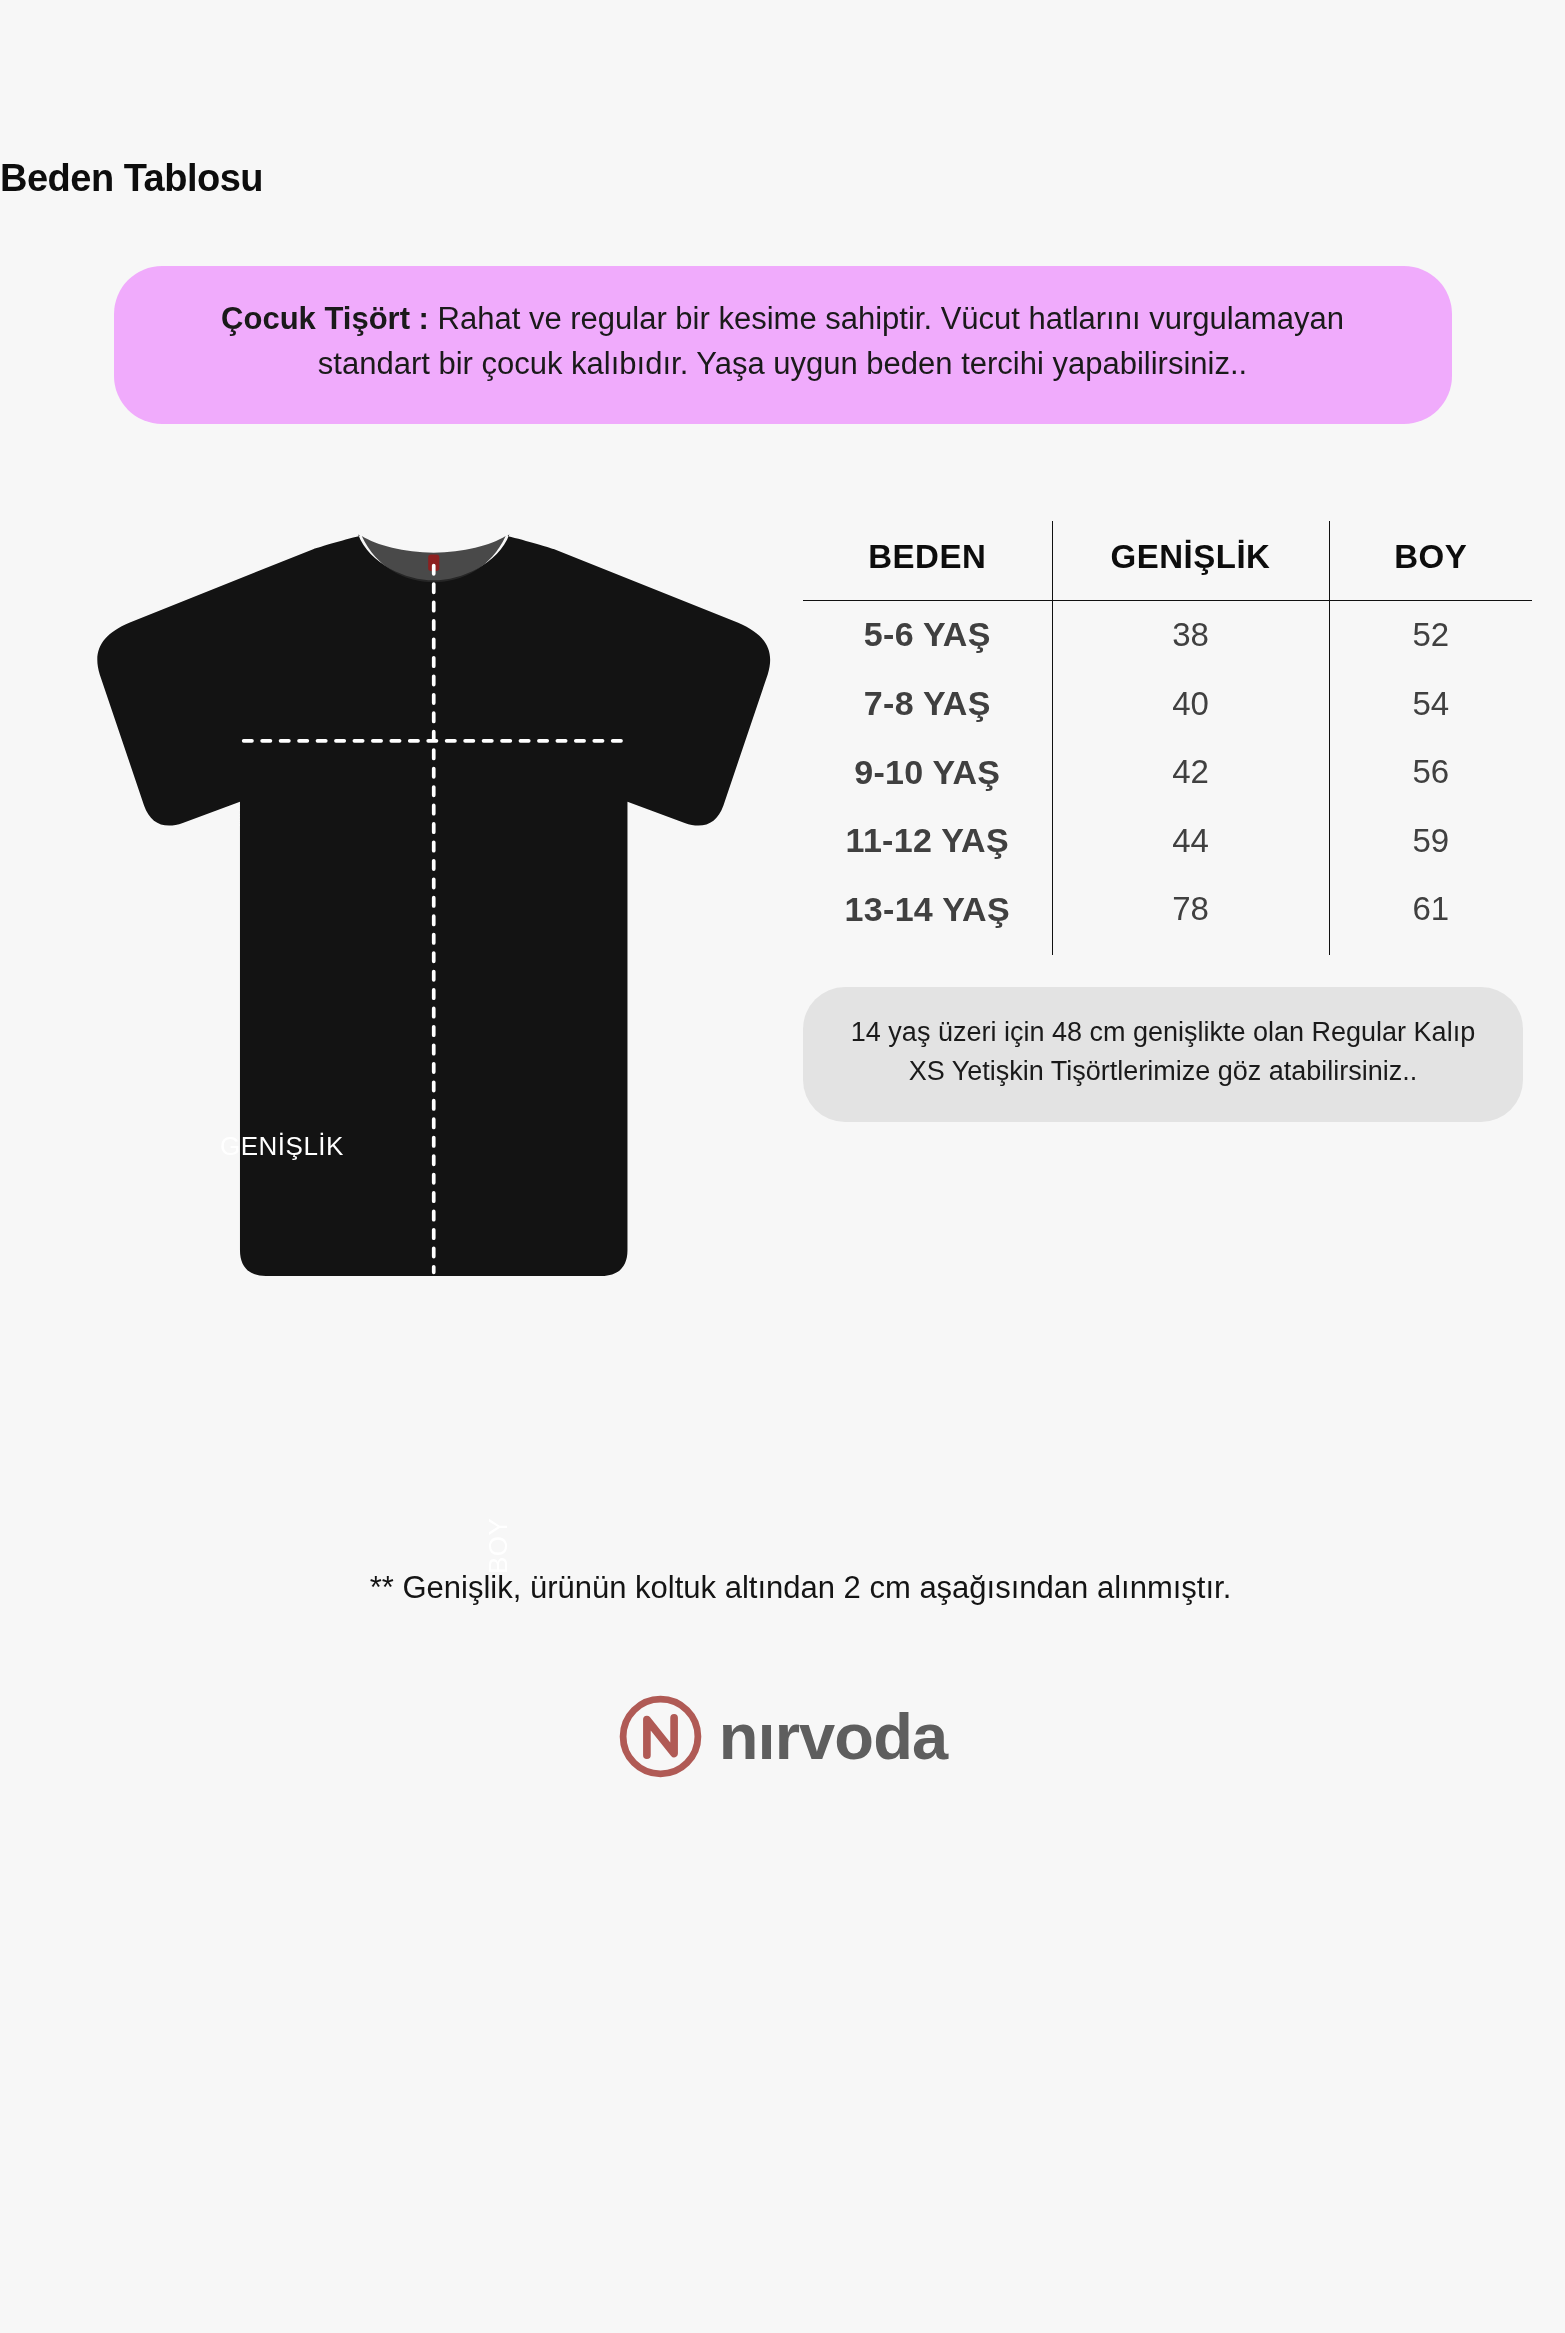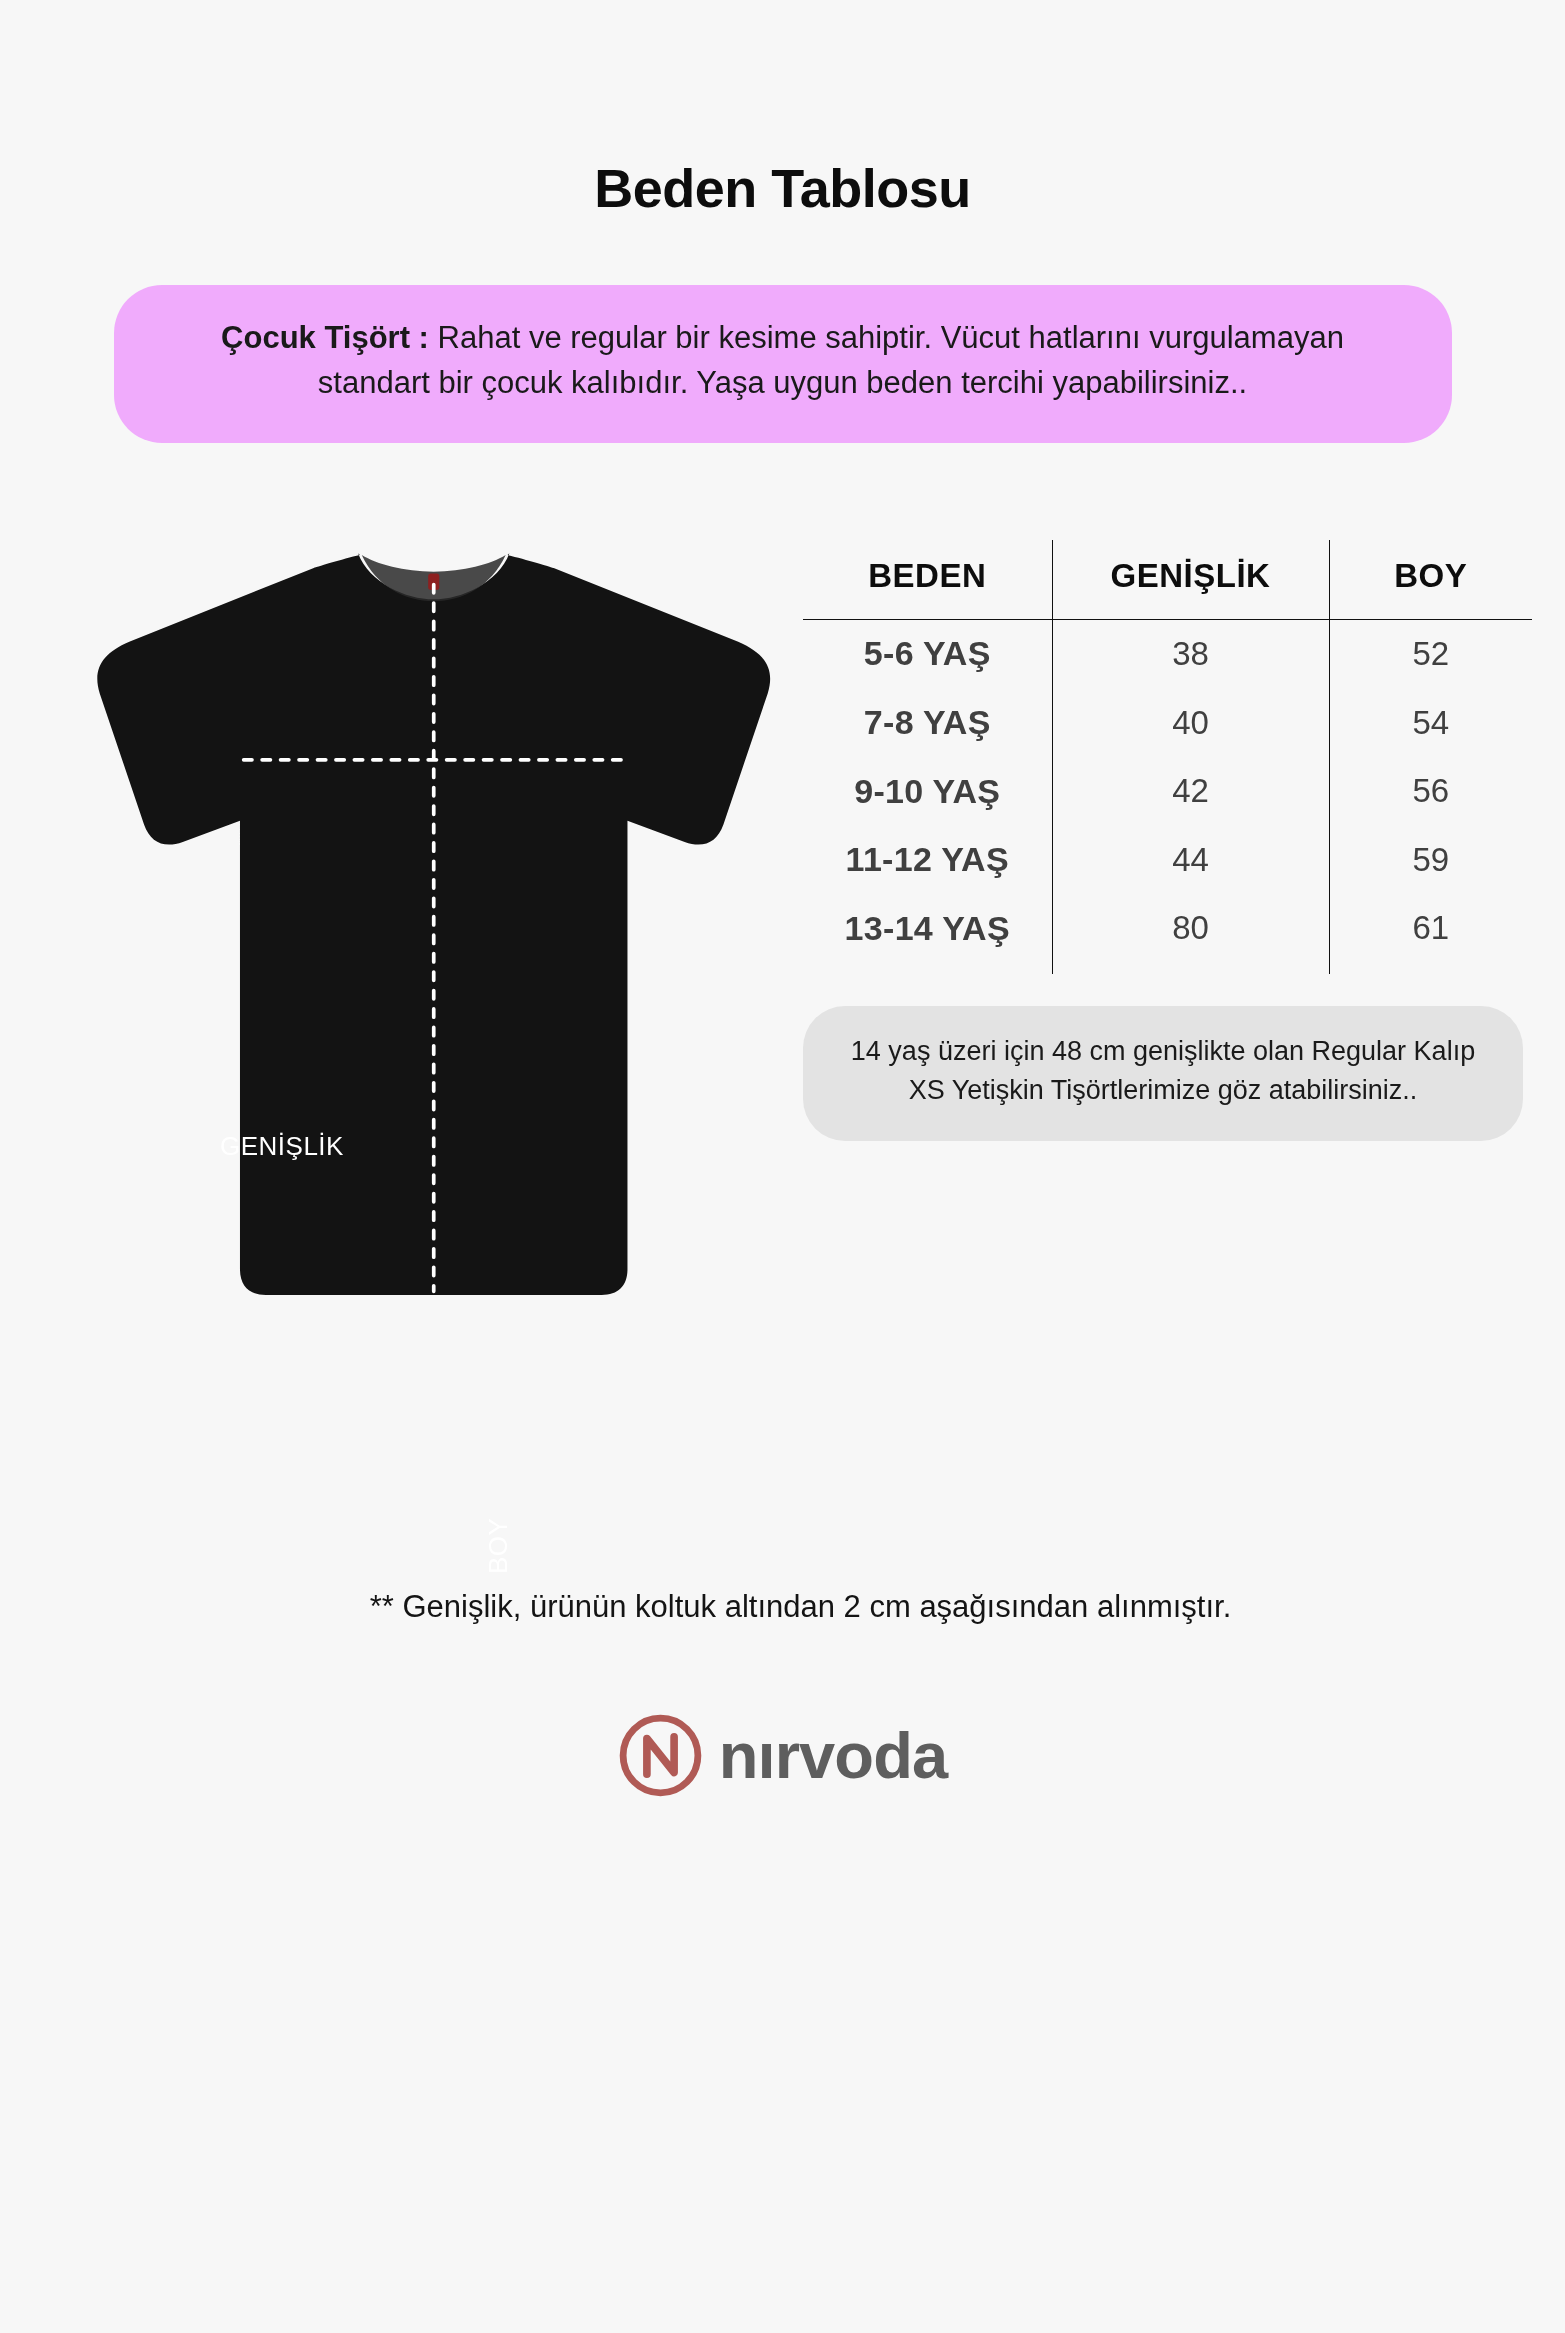--- a/index.html
+++ b/index.html
@@ -17,22 +17,22 @@
   .page {
     position: relative;
     width: 1565px;
     height: 2333px;
     background: #f7f7f7;
     box-sizing: border-box;
   }
 
   
   .title {
-    text-align: center;
-    font-size: 54px;
+    text-align: left;
+    font-size: 38px;
     font-weight: bold;
     letter-spacing: -0.5px;
     margin-top: 157px;
     color: #0d0d0d;
   }
 
   
   .note-bubble {
     margin: 66px auto 0 auto;
     width: 1338px;
@@ -254,21 +254,21 @@
             <td class="col-gen">42</td>
             <td>56</td>
           </tr>
           <tr>
             <td class="beden">11-12 YAŞ</td>
             <td class="col-gen">44</td>
             <td>59</td>
           </tr>
           <tr class="last-row">
             <td class="beden">13-14 YAŞ</td>
-            <td class="col-gen">80</td>
+            <td class="col-gen">78</td>
             <td>61</td>
           </tr>
         </tbody>
       </table>
 
       <div class="table-note">14 yaş üzeri için 48 cm genişlikte olan Regular Kalıp XS Yetişkin Tişörtlerimize göz atabilirsiniz..</div>
     </div>
 
   </div>
 

